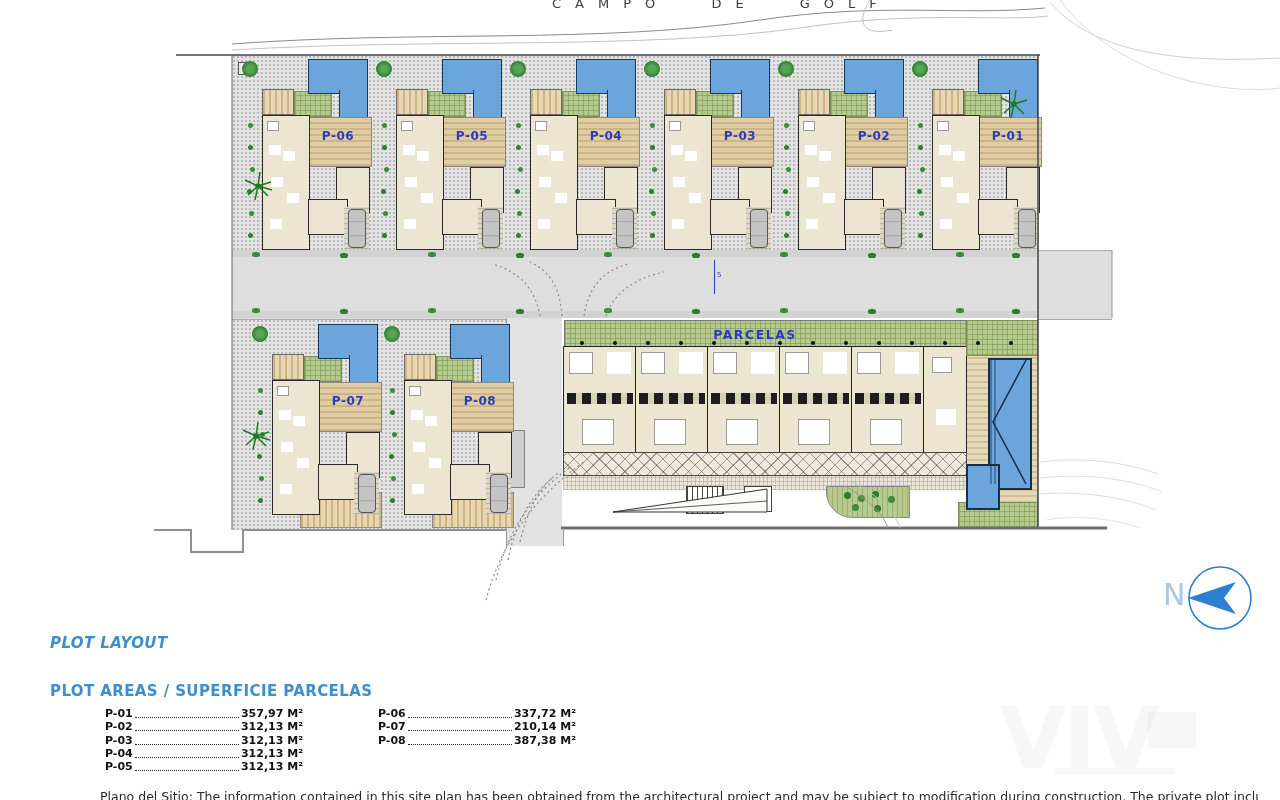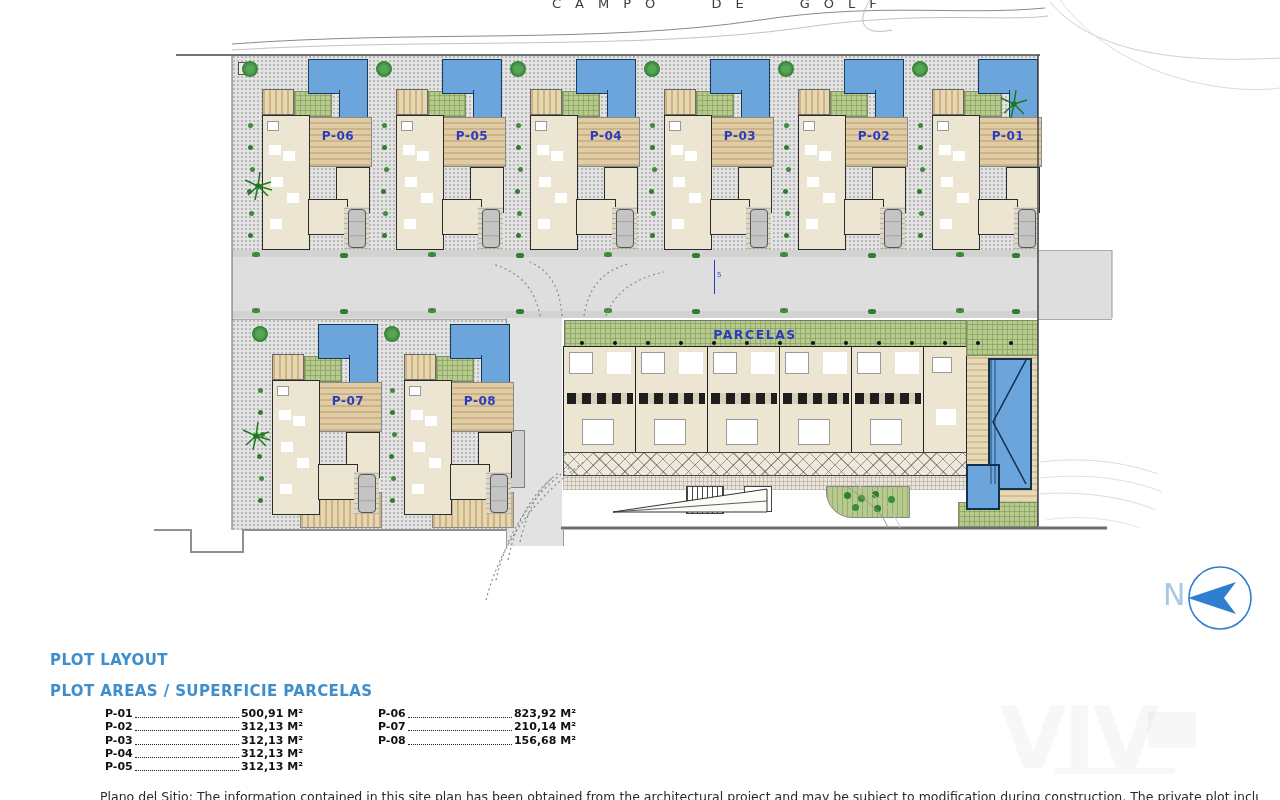--- a/index.html
+++ b/index.html
@@ -414,28 +414,28 @@
   <svg class="compass" viewBox="0 0 110 86">
     <circle cx="62" cy="42" r="31" fill="none" stroke="#2e7fd0" stroke-width="1.6"></circle>
     <polygon points="30,42 78,26 66,42 78,58" fill="#2e7fd0"></polygon>
   </svg>
   <div class="compass-n">N</div>
 
   <div class="watermark">VIV</div>
   <div class="wm-block"></div>
   <div class="wm-line"></div>
 
-  <div class="legend-title" style="top:651px;">PLOT LAYOUT</div>
+  <div class="legend-title" style="top:634px;font-style:italic;">PLOT LAYOUT</div>
   <div class="legend-title" style="top:682px;">PLOT AREAS / SUPERFICIE PARCELAS</div>
 
   <div class="legend-col" style="left:105px;top:707px;">
     <div class="legend-row">
       <span>P-01</span>
       <span class="dots"></span>
-      <span class="area">500,91 M²</span>
+      <span class="area">357,97 M²</span>
     </div>
     <div class="legend-row">
       <span>P-02</span>
       <span class="dots"></span>
       <span class="area">312,13 M²</span>
     </div>
     <div class="legend-row">
       <span>P-03</span>
       <span class="dots"></span>
       <span class="area">312,13 M²</span>
@@ -449,29 +449,29 @@
       <span>P-05</span>
       <span class="dots"></span>
       <span class="area">312,13 M²</span>
     </div>
   </div>
 
   <div class="legend-col" style="left:378px;top:707px;">
     <div class="legend-row">
       <span>P-06</span>
       <span class="dots"></span>
-      <span class="area">823,92 M²</span>
+      <span class="area">337,72 M²</span>
     </div>
     <div class="legend-row">
       <span>P-07</span>
       <span class="dots"></span>
       <span class="area">210,14 M²</span>
     </div>
     <div class="legend-row">
       <span>P-08</span>
       <span class="dots"></span>
-      <span class="area">156,68 M²</span>
+      <span class="area">387,38 M²</span>
     </div>
   </div>
 
   <div class="footer">Plano del Sitio: The information contained in this site plan has been obtained from the architectural project and may be subject to modification during construction. The private plot includes the delimited garden and parking areas of each family home. / Site</div>
 
 </div>
 
 </body></html>

